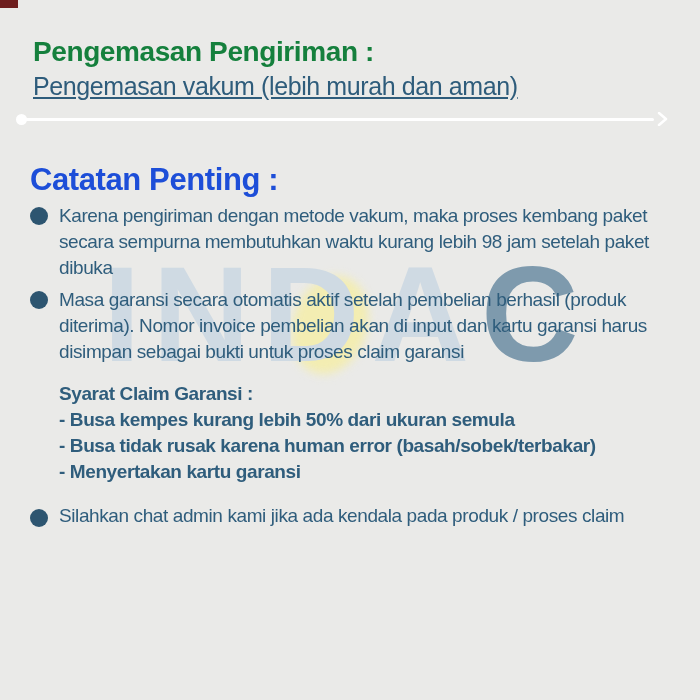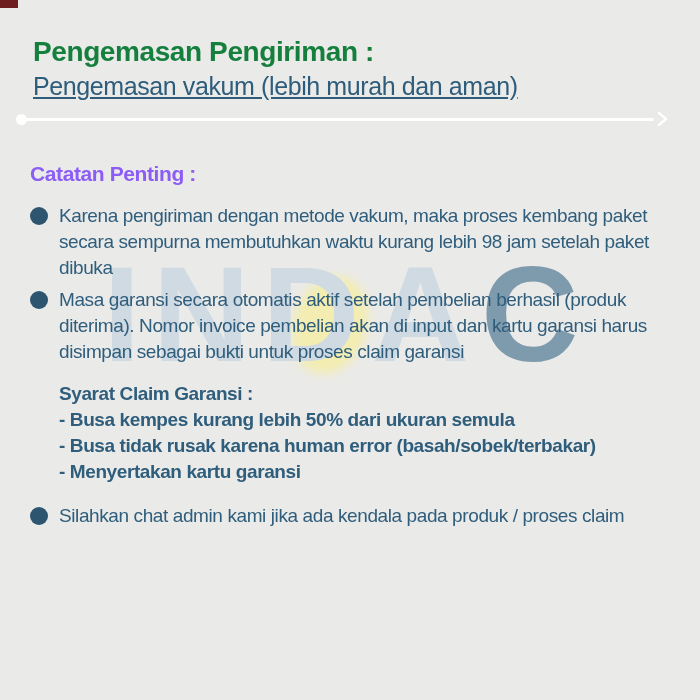--- a/index.html
+++ b/index.html
@@ -74,43 +74,43 @@
     position:absolute;left:8px;top:6px;
     width:630px;height:3px;
     background:#ffffff;border-radius:2px;
   }
   .divider .arrow{
     position:absolute;right:0;top:0;
   }
   
   .section-heading{
     position:absolute;left:30px;top:162px;
-    font-size:21px;font-weight:bold;
-    color:#8b5cf6;letter-spacing:-0.4px;
+    font-size:31px;font-weight:bold;
+    color:#1d4ed8;letter-spacing:-0.4px;
     white-space:nowrap;
   }
   
   .note{
     position:absolute;left:30px;
     display:flex;align-items:flex-start;
   }
   .note .bullet{
     flex:0 0 auto;
     width:18px;height:18px;border-radius:50%;
     background:#2d5570;
     margin-top:4px;margin-right:11px;
   }
   .txt{
     font-size:19px;line-height:26px;
     color:#2f5d7c;letter-spacing:-0.4px;
   }
   .txt div{white-space:nowrap;}
   .note-1{top:203px;}
   .note-2{top:287px;}
-  .note-3{top:503px;}
+  .note-3{top:503px;align-items:center;}
   
   .warranty{
     position:absolute;left:59px;top:381px;
   }
   .warranty .txt{font-weight:bold;}
 </style>
 </head>
 <body>
 
 <div class="canvas">

